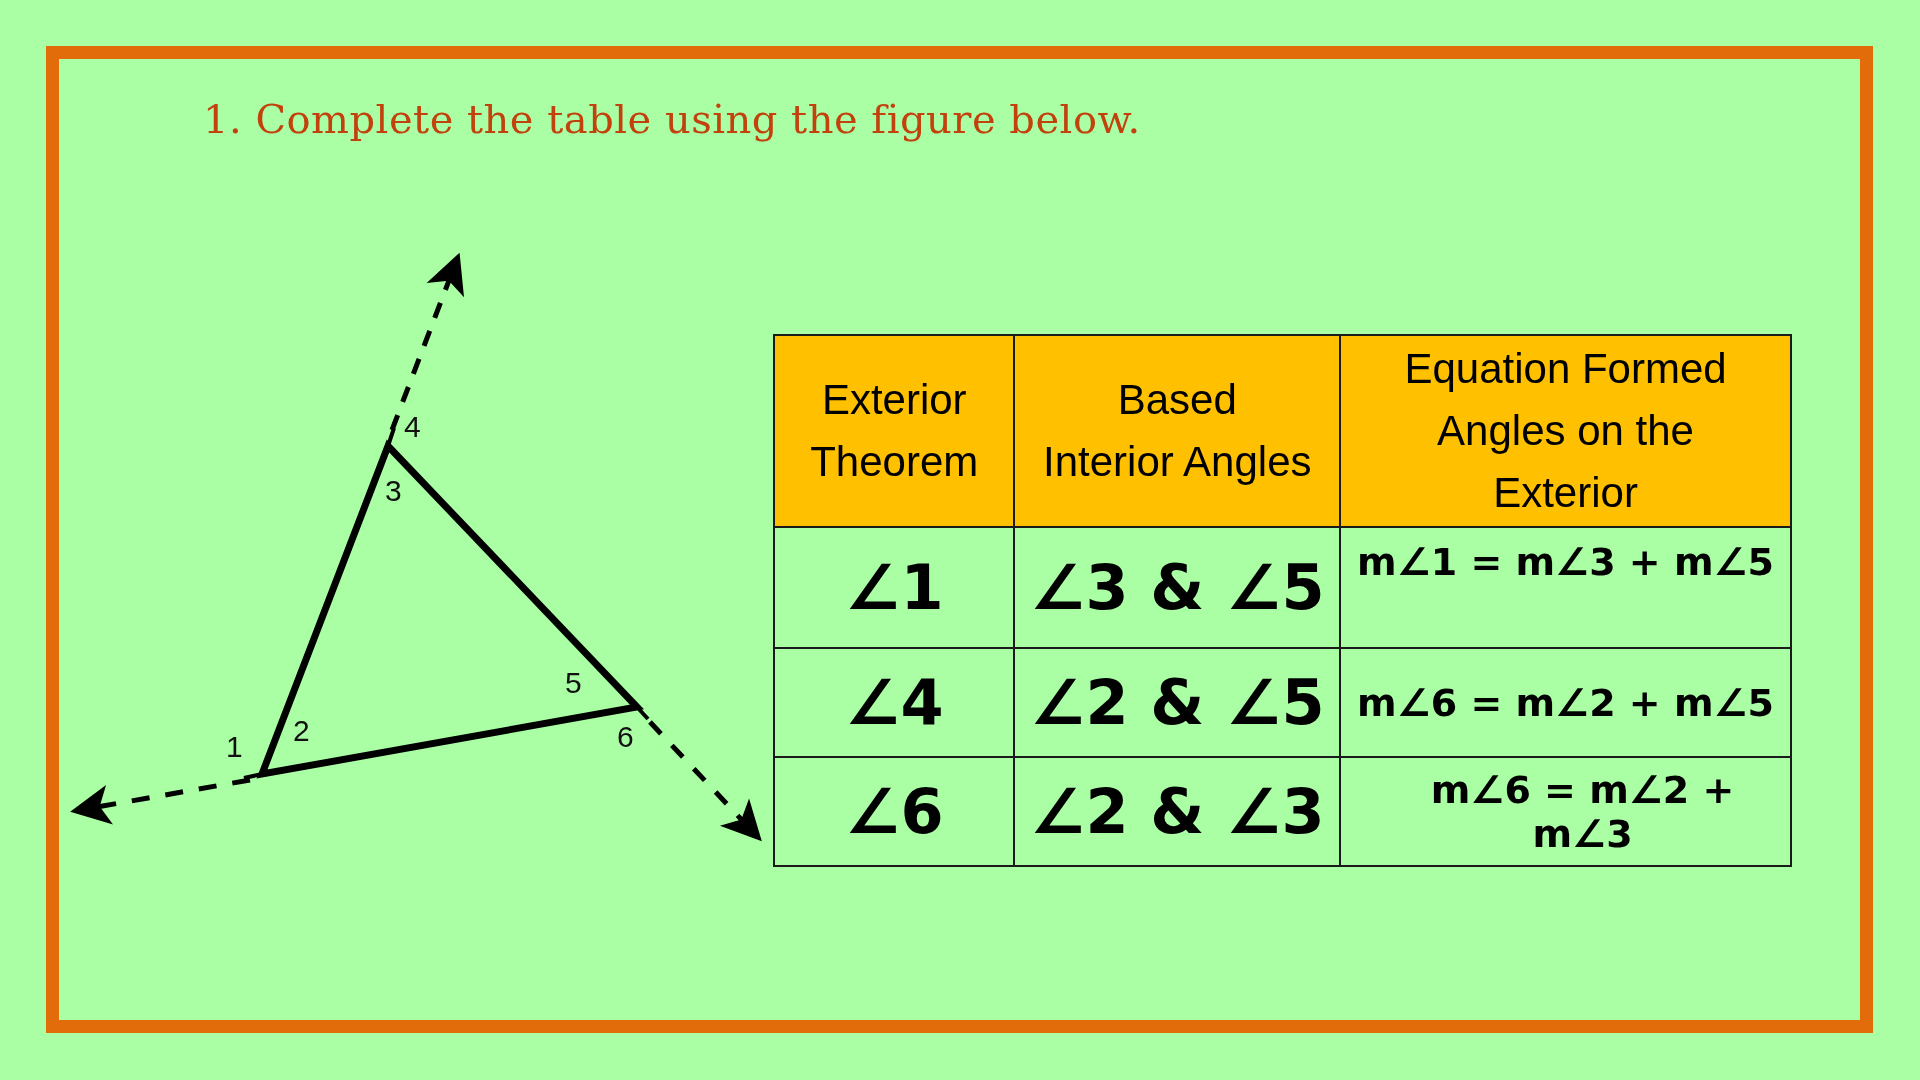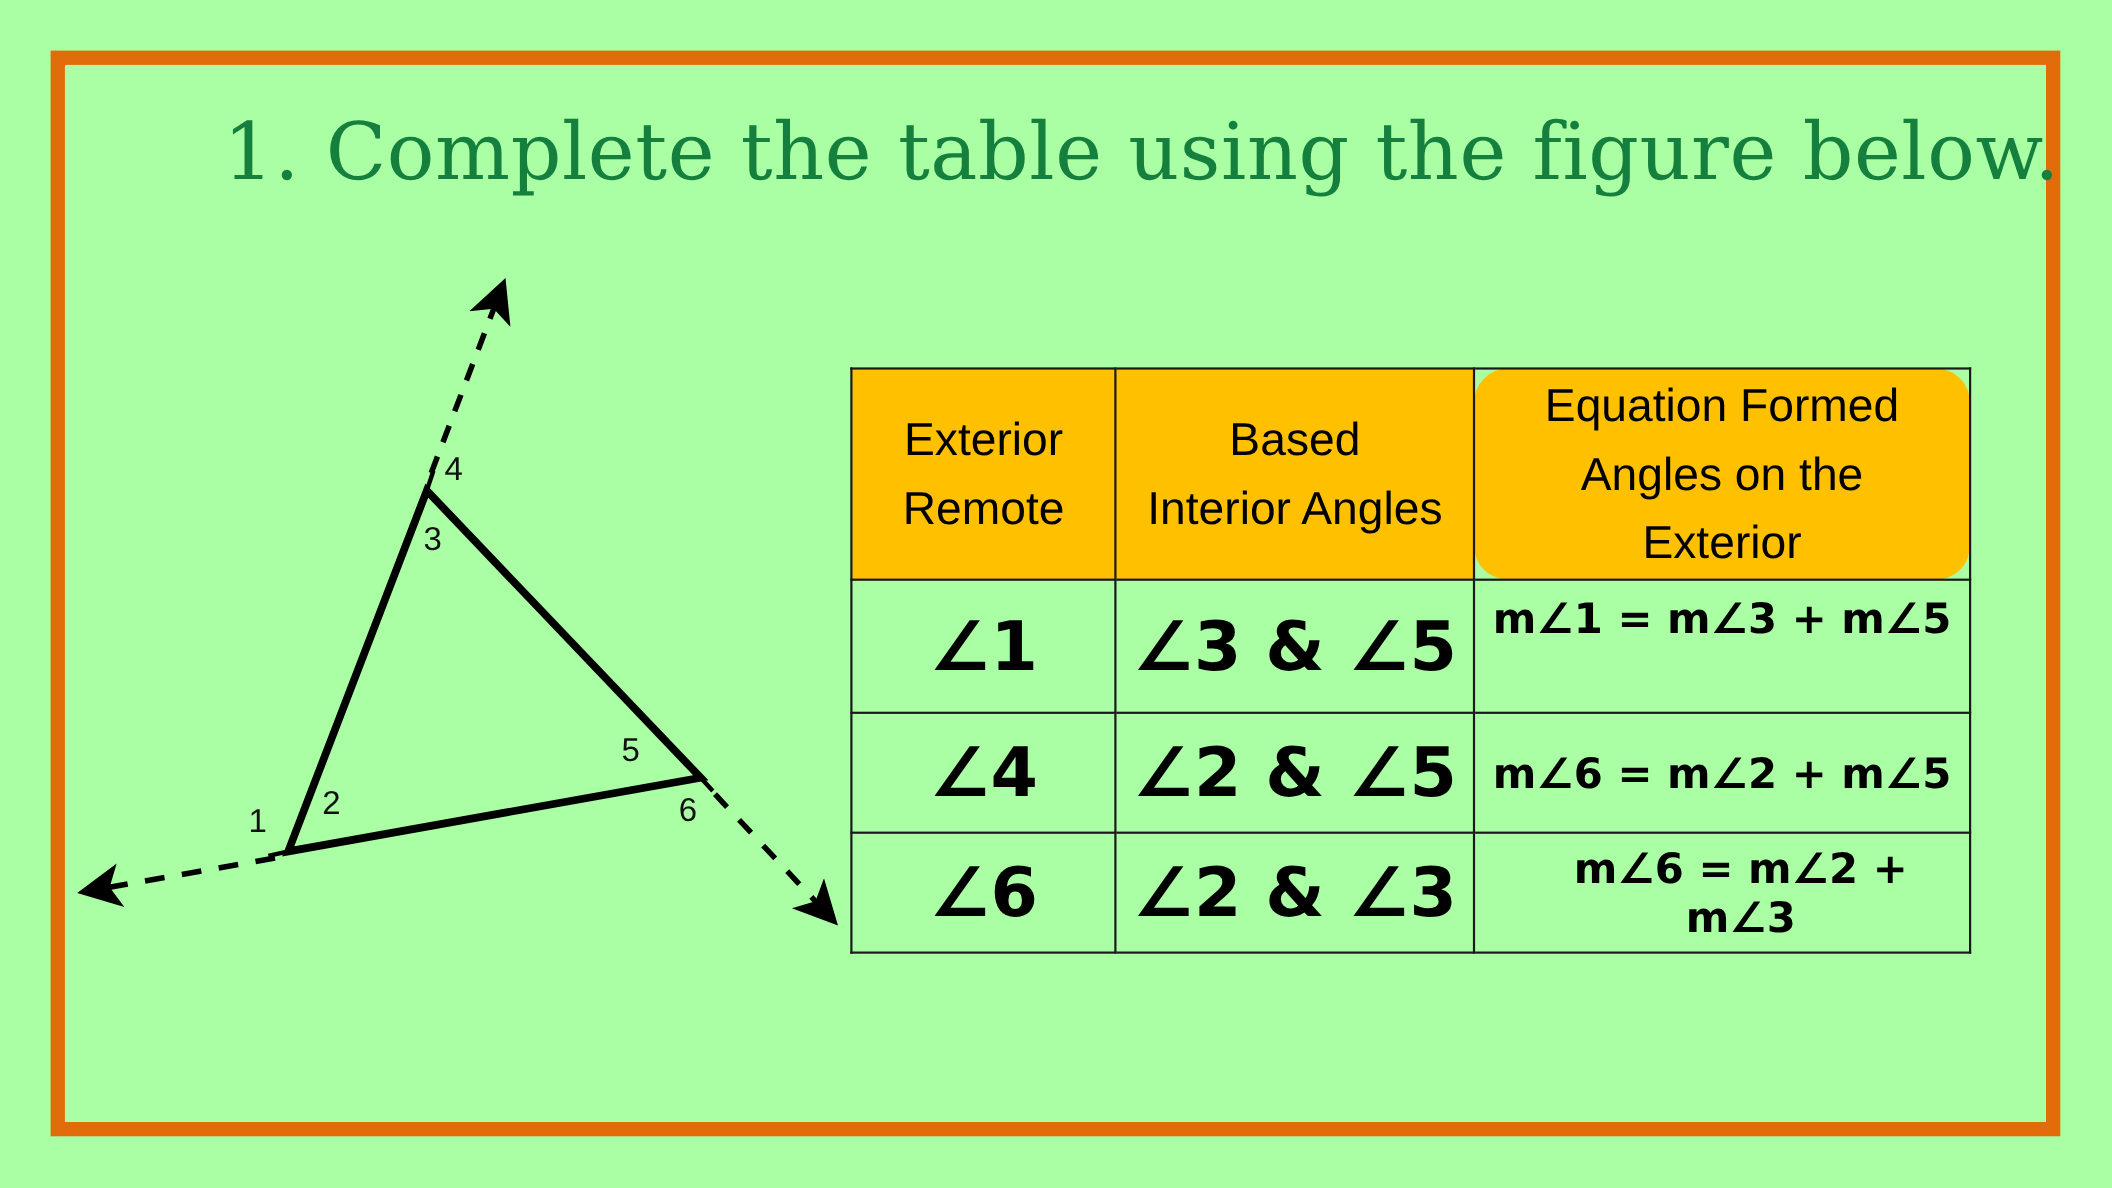--- a/index.html
+++ b/index.html
@@ -10,21 +10,21 @@
   }
   .frame {
     position: absolute; left: 46px; top: 46px;
     width: 1827px; height: 987px;
     box-sizing: border-box;
     border: 13px solid #E36C0A;
   }
   .title {
     position: absolute; left: 203px; top: 96px;
     font-family: "DejaVu Serif", "Liberation Serif", serif;
-    font-size: 72px; color: #15803d; white-space: nowrap;
+    font-size: 40px; color: #c2410c; white-space: nowrap;
     letter-spacing: 0.5px;
   }
   .figure { position: absolute; left: 0; top: 0; width: 1920px; height: 1080px; pointer-events: none; }
   .figure svg { position: absolute; left: 0; top: 0; }
   .fig-label {
     position: absolute; font-family: "Liberation Sans", sans-serif;
     font-size: 30px; color: #111; line-height: 1;
   }
   table.angles {
     position: absolute; left: 773px; top: 334px;
@@ -43,21 +43,21 @@
     height: 190px;
   }
   table.angles td {
     background: #AAFFA4;
     font-family: "DejaVu Sans", sans-serif;
     font-weight: bold;
     height: 107px;
   }
   .c1 { width: 239px; }
   .c2 { width: 325px; }
-  .c3 { width: 451px; border-radius: 31px; }
+  .c3 { width: 451px; }
   td.ext, td.remote { font-size: 62px; }
   td.eq { font-size: 38px; }
   td.eq span { display: inline-block; }
 </style>
 </head>
 <body>
 
 <div class="frame"></div>
 
 <div class="title">1. Complete the table using the figure below.</div>
@@ -86,21 +86,21 @@
   <span class="fig-label" style="left:404px;top:412px">4</span>
   <span class="fig-label" style="left:565px;top:668px">5</span>
   <span class="fig-label" style="left:617px;top:722px">6</span>
 </div>
 
 <table class="angles">
   <thead>
     <tr>
       <th class="c1">
         <div>Exterior</div>
-        <div>Remote</div>
+        <div>Theorem</div>
       </th>
       <th class="c2">
         <div>Based</div>
         <div>Interior Angles</div>
       </th>
       <th class="c3">
         <div>Equation Formed</div>
         <div>Angles on the</div>
         <div>Exterior</div>
       </th>

